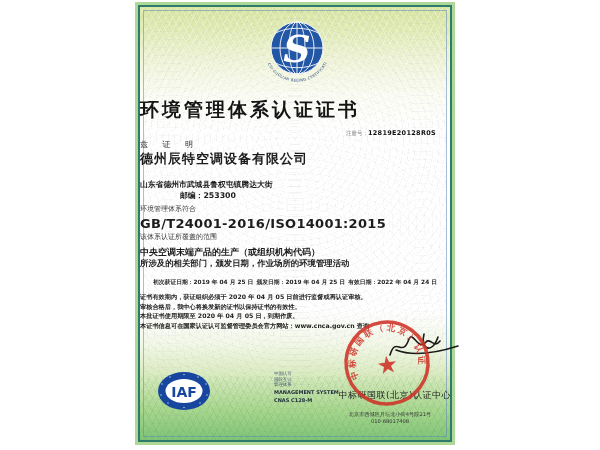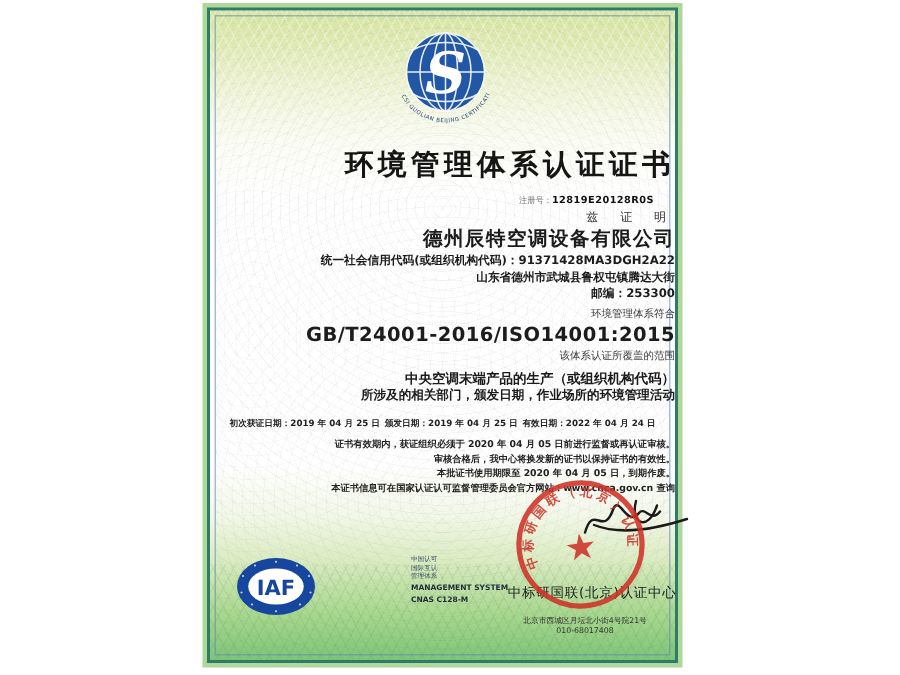--- a/index.html
+++ b/index.html
@@ -30,31 +30,31 @@
   }
   .mesh-top{position:absolute;left:0;right:0;top:0;height:78px;pointer-events:none;opacity:.6;
     background:
       repeating-linear-gradient(62deg,  rgba(255,255,255,.45) 0 1px, transparent 1px 6px),
       repeating-linear-gradient(-62deg, rgba(255,255,255,.45) 0 1px, transparent 1px 6px);}
   .mesh-bottom{position:absolute;left:0;right:0;bottom:0;height:64px;pointer-events:none;opacity:.5;
     background:
       repeating-linear-gradient(62deg,  rgba(70,130,70,.18) 0 1px, transparent 1px 6px),
       repeating-linear-gradient(-62deg, rgba(70,130,70,.18) 0 1px, transparent 1px 6px);}
   
-  .abs{position:absolute;left:0;width:100%;text-align:right;color:#1c1c1c;}
+  .abs{position:absolute;left:0;width:100%;text-align:left;color:#1c1c1c;}
   .globe-wrap{position:absolute;left:117px;top:13px;width:80px;height:68px;}
   .title{top:90px;font-size:19px;font-weight:bold;letter-spacing:3px;color:#151515;}
   .reg{position:absolute;right:14px;top:113px;text-align:right;}
   .reg .lab{font-size:5.5px;color:#777;}
   .reg .num{font-size:6.5px;font-weight:bold;color:#111;letter-spacing:.3px;}
   .certify{top:132px;font-size:8px;letter-spacing:6px;color:#333;}
   .company{top:143px;font-size:13px;font-weight:bold;letter-spacing:1px;}
   .credit{top:161px;font-size:7.8px;font-weight:bold;}
   .caddr{top:172px;font-size:7.8px;font-weight:bold;}
-  .pcode{top:183px;font-size:7.8px;font-weight:bold;}
+  .pcode{top:183px;font-size:7.8px;font-weight:bold;padding-left:40px;}
   .conf{top:197px;font-size:7px;color:#3a3a3a;}
   .std{top:209px;font-size:13px;font-weight:bold;letter-spacing:.3px;}
   .scopehead{top:225px;font-size:7px;color:#3a3a3a;}
   .scope1{top:239px;font-size:9px;font-weight:bold;}
   .scope2{top:251px;font-size:8.4px;font-weight:bold;}
   .dates{position:absolute;left:0;top:271px;width:100%;display:flex;justify-content:space-between;
     padding:0 13px;box-sizing:border-box;font-size:5.8px;font-weight:bold;color:#222;}
   .notes{top:285px;font-size:6.2px;font-weight:bold;line-height:9.6px;color:#222;}
   .sig{position:absolute;left:240px;top:318px;width:84px;height:42px;}
   .iaf{position:absolute;left:16px;top:362px;width:56px;height:44px;}
@@ -99,21 +99,20 @@
         </text>
       </svg>
     </div>
 
     <div class="abs title">环境管理体系认证证书</div>
     <div class="reg">
       <span class="lab">注册号：</span><span class="num">12819E20128R0S</span>
     </div>
     <div class="abs certify">兹 证 明</div>
     <div class="abs company">德州辰特空调设备有限公司</div>
-    <div class="abs credit">统一社会信用代码(或组织机构代码)：91371428MA3DGH2A22</div>
     <div class="abs caddr">山东省德州市武城县鲁权屯镇腾达大街</div>
     <div class="abs pcode">邮编：253300</div>
     <div class="abs conf">环境管理体系符合</div>
     <div class="abs std">GB/T24001-2016/ISO14001:2015</div>
     <div class="abs scopehead">该体系认证所覆盖的范围</div>
     <div class="abs scope1">中央空调末端产品的生产（或组织机构代码）</div>
     <div class="abs scope2">所涉及的相关部门，颁发日期，作业场所的环境管理活动</div>
 
     <div class="dates">
       <span>初次获证日期：2019 年 04 月 25 日</span>

